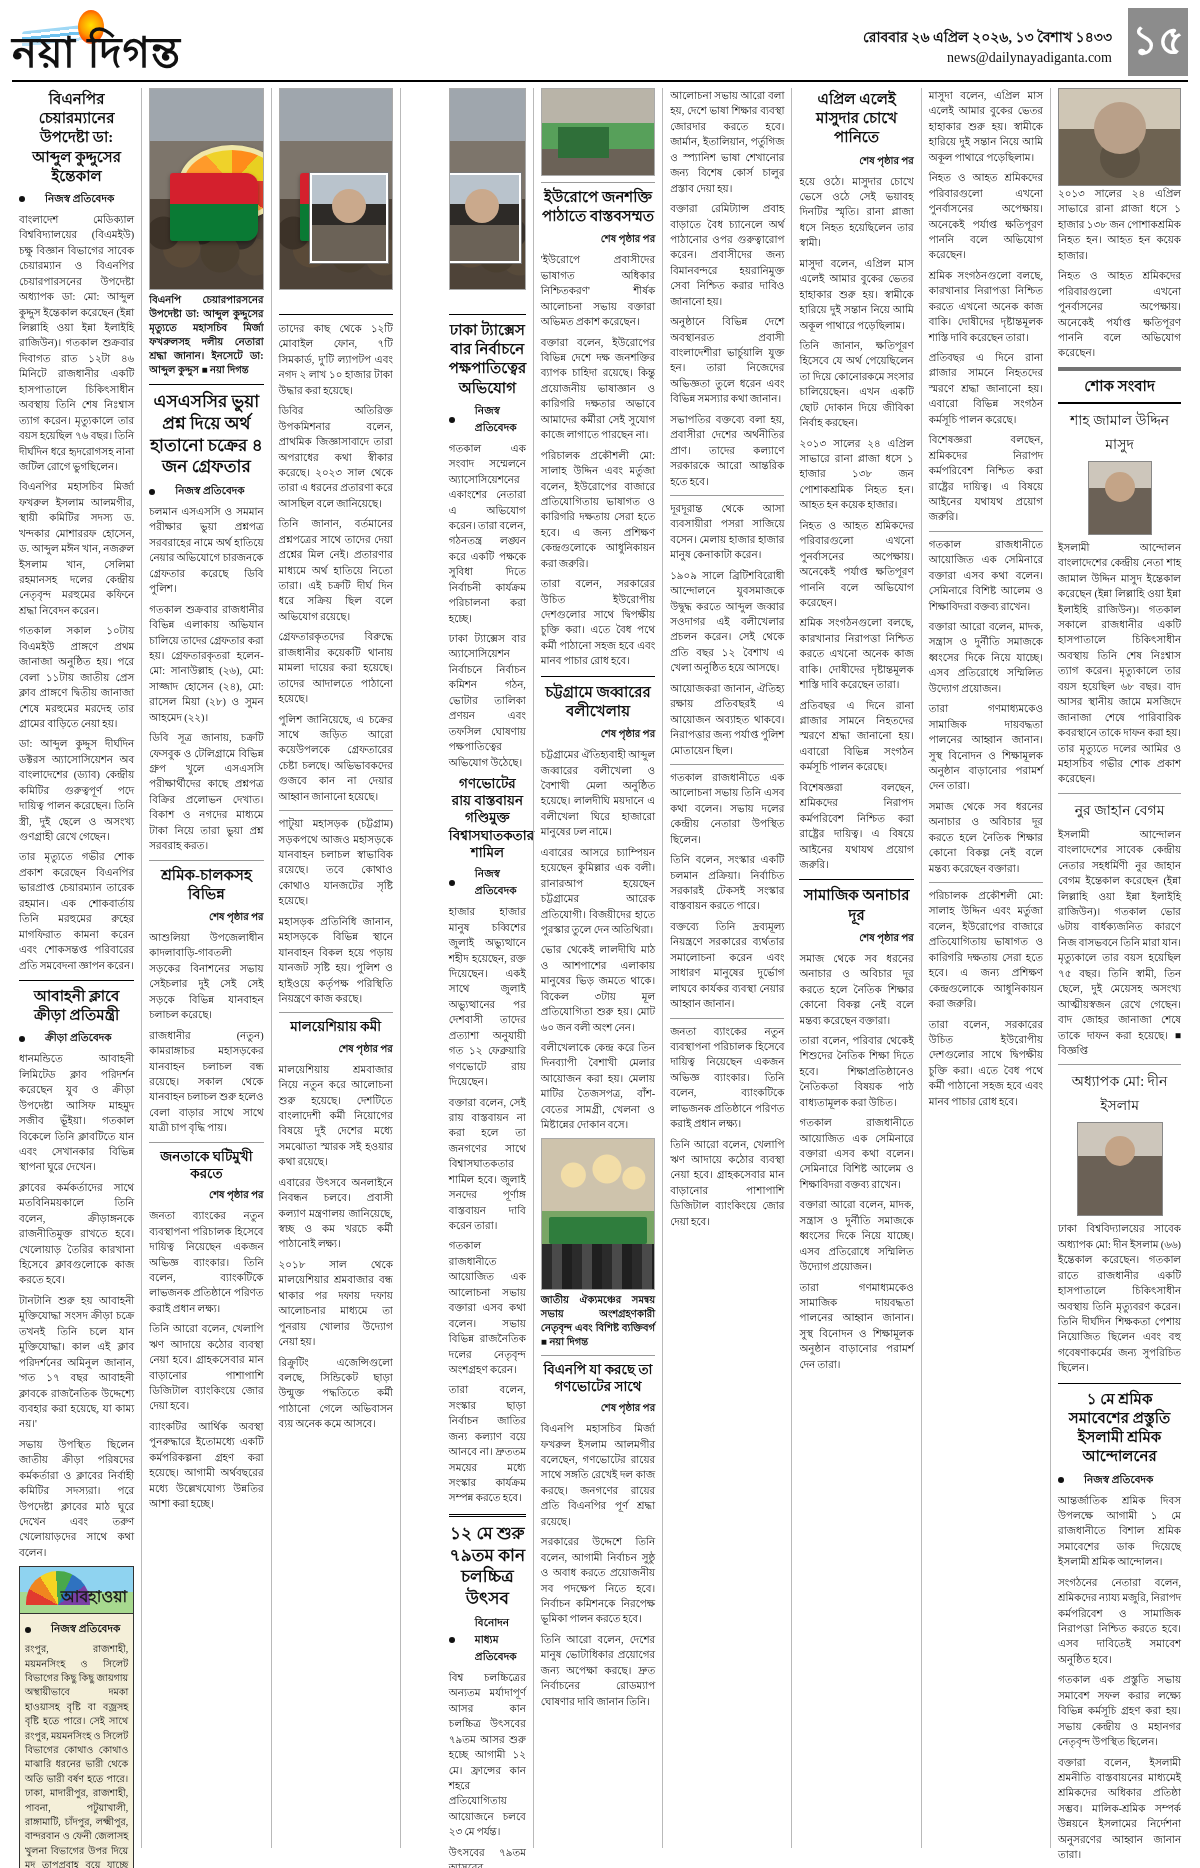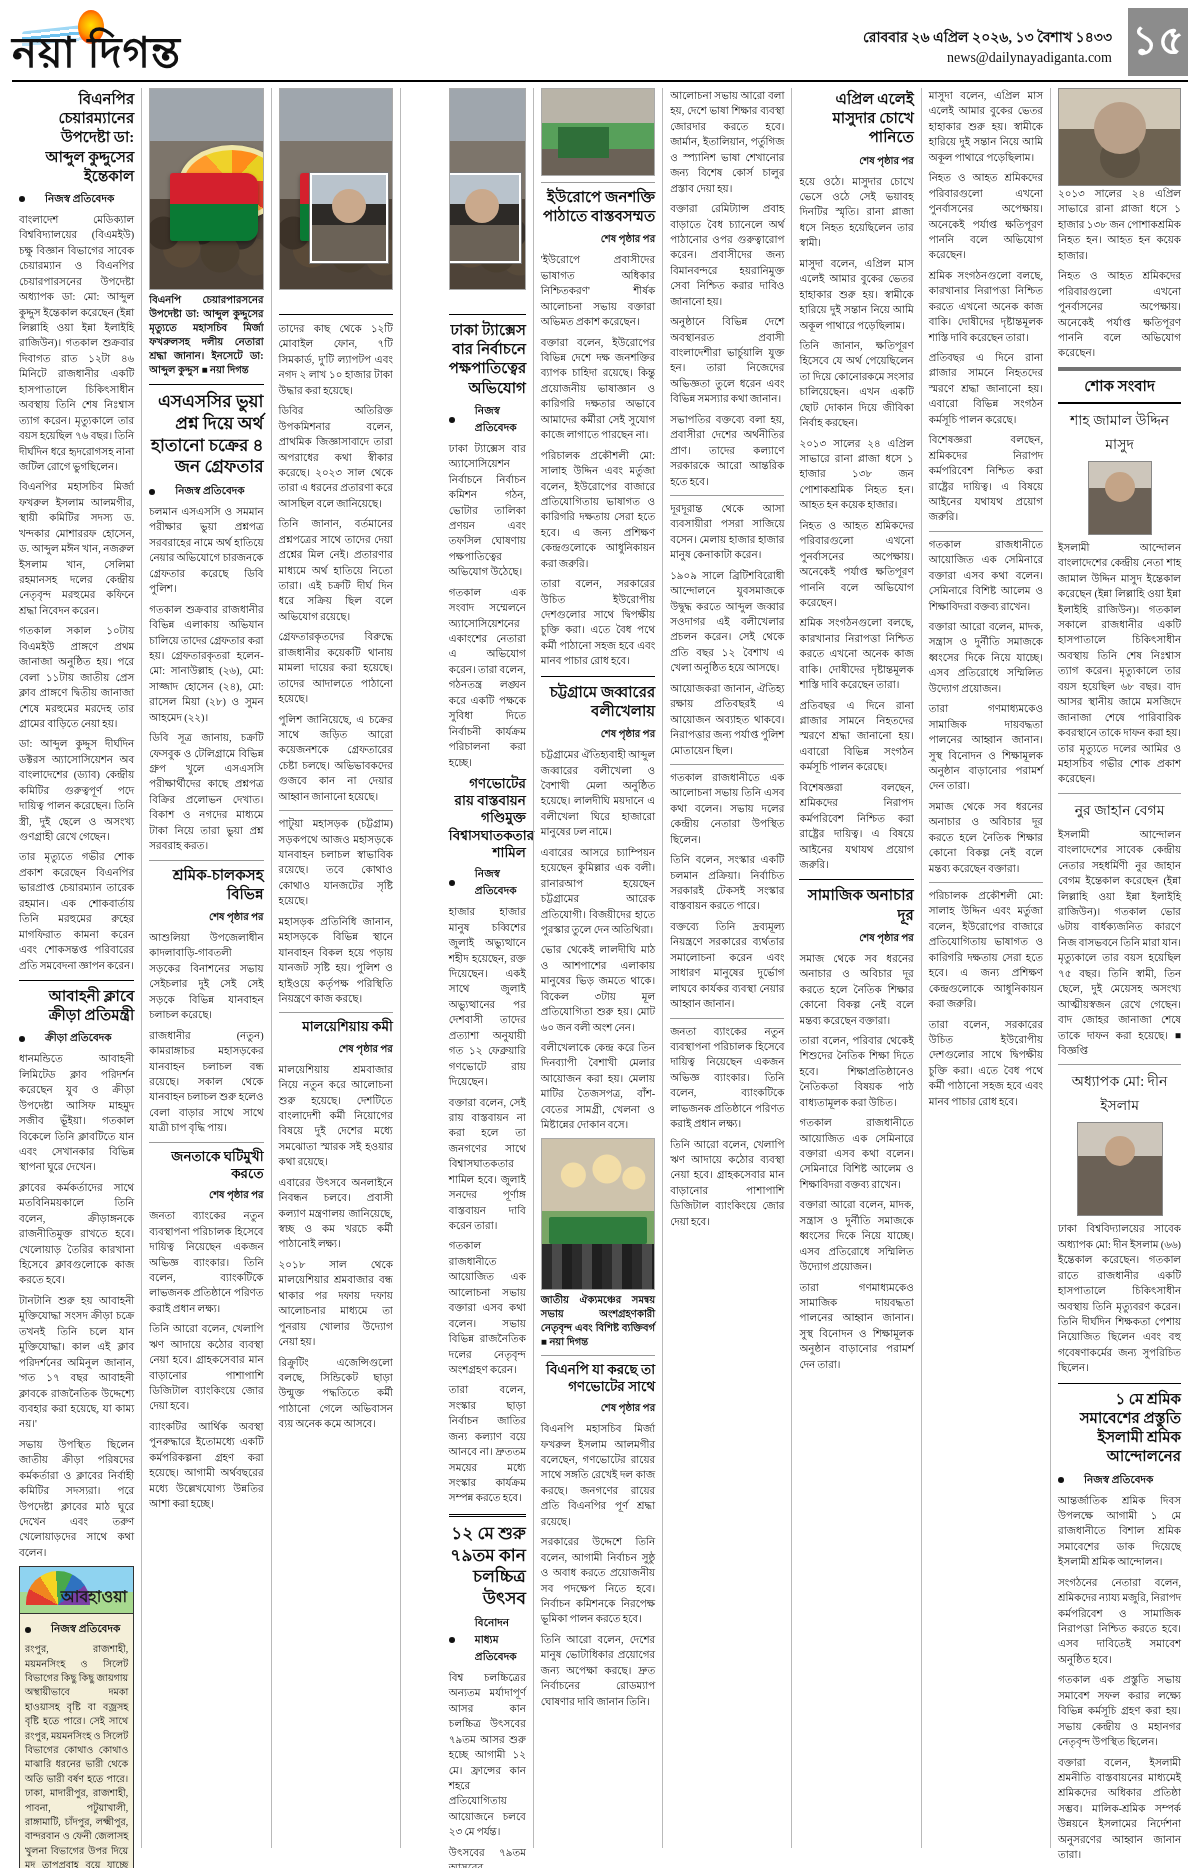--- a/index.html
+++ b/index.html
@@ -30,21 +30,21 @@
   .c2{width:133px;}
   .c3{width:133px;}
   .c4{width:133px;padding-left:48px;}
   .c5{width:133px;}
   .c6{width:133px;}
   .c7{width:133px;}
   .c8{width:133px;}
   .c9{width:142px;}
 
   
-  .hl{font-weight:bold;text-align:right;line-height:1.28;margin:2px 0 5px 0;}
+  .hl{font-weight:bold;text-align:center;line-height:1.28;margin:2px 0 5px 0;}
   .hl-lg{font-size:17px;}
   .hl-md{font-size:15px;}
   .hl-sm{font-size:13.5px;}
   .byline{font-size:10.5px;font-weight:bold;margin:3px 0 4px 0;display:flex;align-items:center;gap:20px;}
   .byline .dot{display:inline-block;width:6px;height:6px;border-radius:50%;background:#111;flex:none;}
   .body{font-size:10.3px;line-height:1.5;text-align:justify;text-justify:inter-word;hyphens:auto;word-spacing:-0.3px;}
   .body p{margin:0 0 5px 0;}
   .cont{font-size:10px;font-weight:bold;text-align:right;margin:2px 0 4px 0;}
   .rule{border-top:1px solid #000;margin:7px 0 6px 0;}
   .rule-thin{border-top:1px solid #9a9a9a;margin:6px 0 5px 0;}
@@ -217,21 +217,21 @@
         <div class="flag"></div>
         <div class="inset"></div>
       </div>
       <div class="caption">&nbsp;</div>
       <div class="rule"></div>
       <div class="body">
         <p>তাদের কাছ থেকে ১২টি মোবাইল ফোন, ৭টি সিমকার্ড, দু'টি ল্যাপটপ এবং নগদ ২ লাখ ১০ হাজার টাকা উদ্ধার করা হয়েছে।</p>
         <p>ডিবির অতিরিক্ত উপকমিশনার বলেন, প্রাথমিক জিজ্ঞাসাবাদে তারা অপরাধের কথা স্বীকার করেছে। ২০২৩ সাল থেকে তারা এ ধরনের প্রতারণা করে আসছিল বলে জানিয়েছে।</p>
         <p>তিনি জানান, বর্তমানের প্রশ্নপত্রের সাথে তাদের দেয়া প্রশ্নের মিল নেই। প্রতারণার মাধ্যমে অর্থ হাতিয়ে নিতো তারা। এই চক্রটি দীর্ঘ দিন ধরে সক্রিয় ছিল বলে অভিযোগ রয়েছে।</p>
         <p>গ্রেফতারকৃতদের বিরুদ্ধে রাজধানীর কয়েকটি থানায় মামলা দায়ের করা হয়েছে। তাদের আদালতে পাঠানো হয়েছে।</p>
-        <p>পুলিশ জানিয়েছে, এ চক্রের সাথে জড়িত আরো কয়েজনশকে গ্রেফতারের চেষ্টা চলছে। অভিভাবকদের গুজবে কান না দেয়ার আহ্বান জানানো হয়েছে।</p>
+        <p>পুলিশ জানিয়েছে, এ চক্রের সাথে জড়িত আরো কয়েউপলকে গ্রেফতারের চেষ্টা চলছে। অভিভাবকদের গুজবে কান না দেয়ার আহ্বান জানানো হয়েছে।</p>
       </div>
       <div class="rule-thin"></div>
       <div class="body">
         <p>পাটুয়া মহাসড়ক (চট্টগ্রাম) সড়কপথে আজও মহাসড়কে যানবাহন চলাচল স্বাভাবিক রয়েছে। তবে কোথাও কোথাও যানজটের সৃষ্টি হয়েছে।</p>
         <p>মহাসড়ক প্রতিনিধি জানান, মহাসড়কে বিভিন্ন স্থানে যানবাহন বিকল হয়ে পড়ায় যানজট সৃষ্টি হয়। পুলিশ ও হাইওয়ে কর্তৃপক্ষ পরিস্থিতি নিয়ন্ত্রণে কাজ করছে।</p>
       </div>
       <div class="rule-thin"></div>
       <div class="hl hl-sm">মালয়েশিয়ায় কমী</div>
       <div class="cont">শেষ পৃষ্ঠার পর</div>
       <div class="body">
@@ -247,22 +247,22 @@
         <div class="inset"></div>
       </div>
       <div class="caption">&nbsp;</div>
       <div class="rule"></div>
       <div class="hl hl-md">ঢাকা ট্যাক্সেস বার নির্বাচনে পক্ষপাতিত্বের অভিযোগ</div>
       <div class="byline">
           <span class="dot"></span>
           <span>নিজস্ব প্রতিবেদক</span>
         </div>
       <div class="body">
+        <p>গতকাল এক সংবাদ সম্মেলনে অ্যাসোসিয়েশনের একাংশের নেতারা এ অভিযোগ করেন। তারা বলেন, গঠনতন্ত্র লঙ্ঘন করে একটি পক্ষকে সুবিধা দিতে নির্বাচনী কার্যক্রম পরিচালনা করা হচ্ছে।</p>
         <p>ঢাকা ট্যাক্সেস বার অ্যাসোসিয়েশন নির্বাচনে নির্বাচন কমিশন গঠন, ভোটার তালিকা প্রণয়ন এবং তফসিল ঘোষণায় পক্ষপাতিত্বের অভিযোগ উঠেছে।</p>
-        <p>গতকাল এক সংবাদ সম্মেলনে অ্যাসোসিয়েশনের একাংশের নেতারা এ অভিযোগ করেন। তারা বলেন, গঠনতন্ত্র লঙ্ঘন করে একটি পক্ষকে সুবিধা দিতে নির্বাচনী কার্যক্রম পরিচালনা করা হচ্ছে।</p>
       </div>
       <div class="hl hl-sm">গণভোটের রায় বাস্তবায়ন গণ্ডিমুক্ত বিশ্বাসঘাতকতার শামিল</div>
       <div class="byline">
           <span class="dot"></span>
           <span>নিজস্ব প্রতিবেদক</span>
         </div>
       <div class="body">
         <p>হাজার হাজার মানুষ চব্বিশের জুলাই অভ্যুত্থানে শহীদ হয়েছেন, রক্ত দিয়েছেন। একই সাথে জুলাই অভ্যুত্থানের পর দেশবাসী তাদের প্রত্যাশা অনুযায়ী গত ১২ ফেব্রুয়ারি গণভোটে রায় দিয়েছেন।</p>
         <p>বক্তারা বলেন, সেই রায় বাস্তবায়ন না করা হলে তা জনগণের সাথে বিশ্বাসঘাতকতার শামিল হবে। জুলাই সনদের পূর্ণাঙ্গ বাস্তবায়ন দাবি করেন তারা।</p>
         <p>গতকাল রাজধানীতে আয়োজিত এক আলোচনা সভায় বক্তারা এসব কথা বলেন। সভায় বিভিন্ন রাজনৈতিক দলের নেতৃবৃন্দ অংশগ্রহণ করেন।</p>

